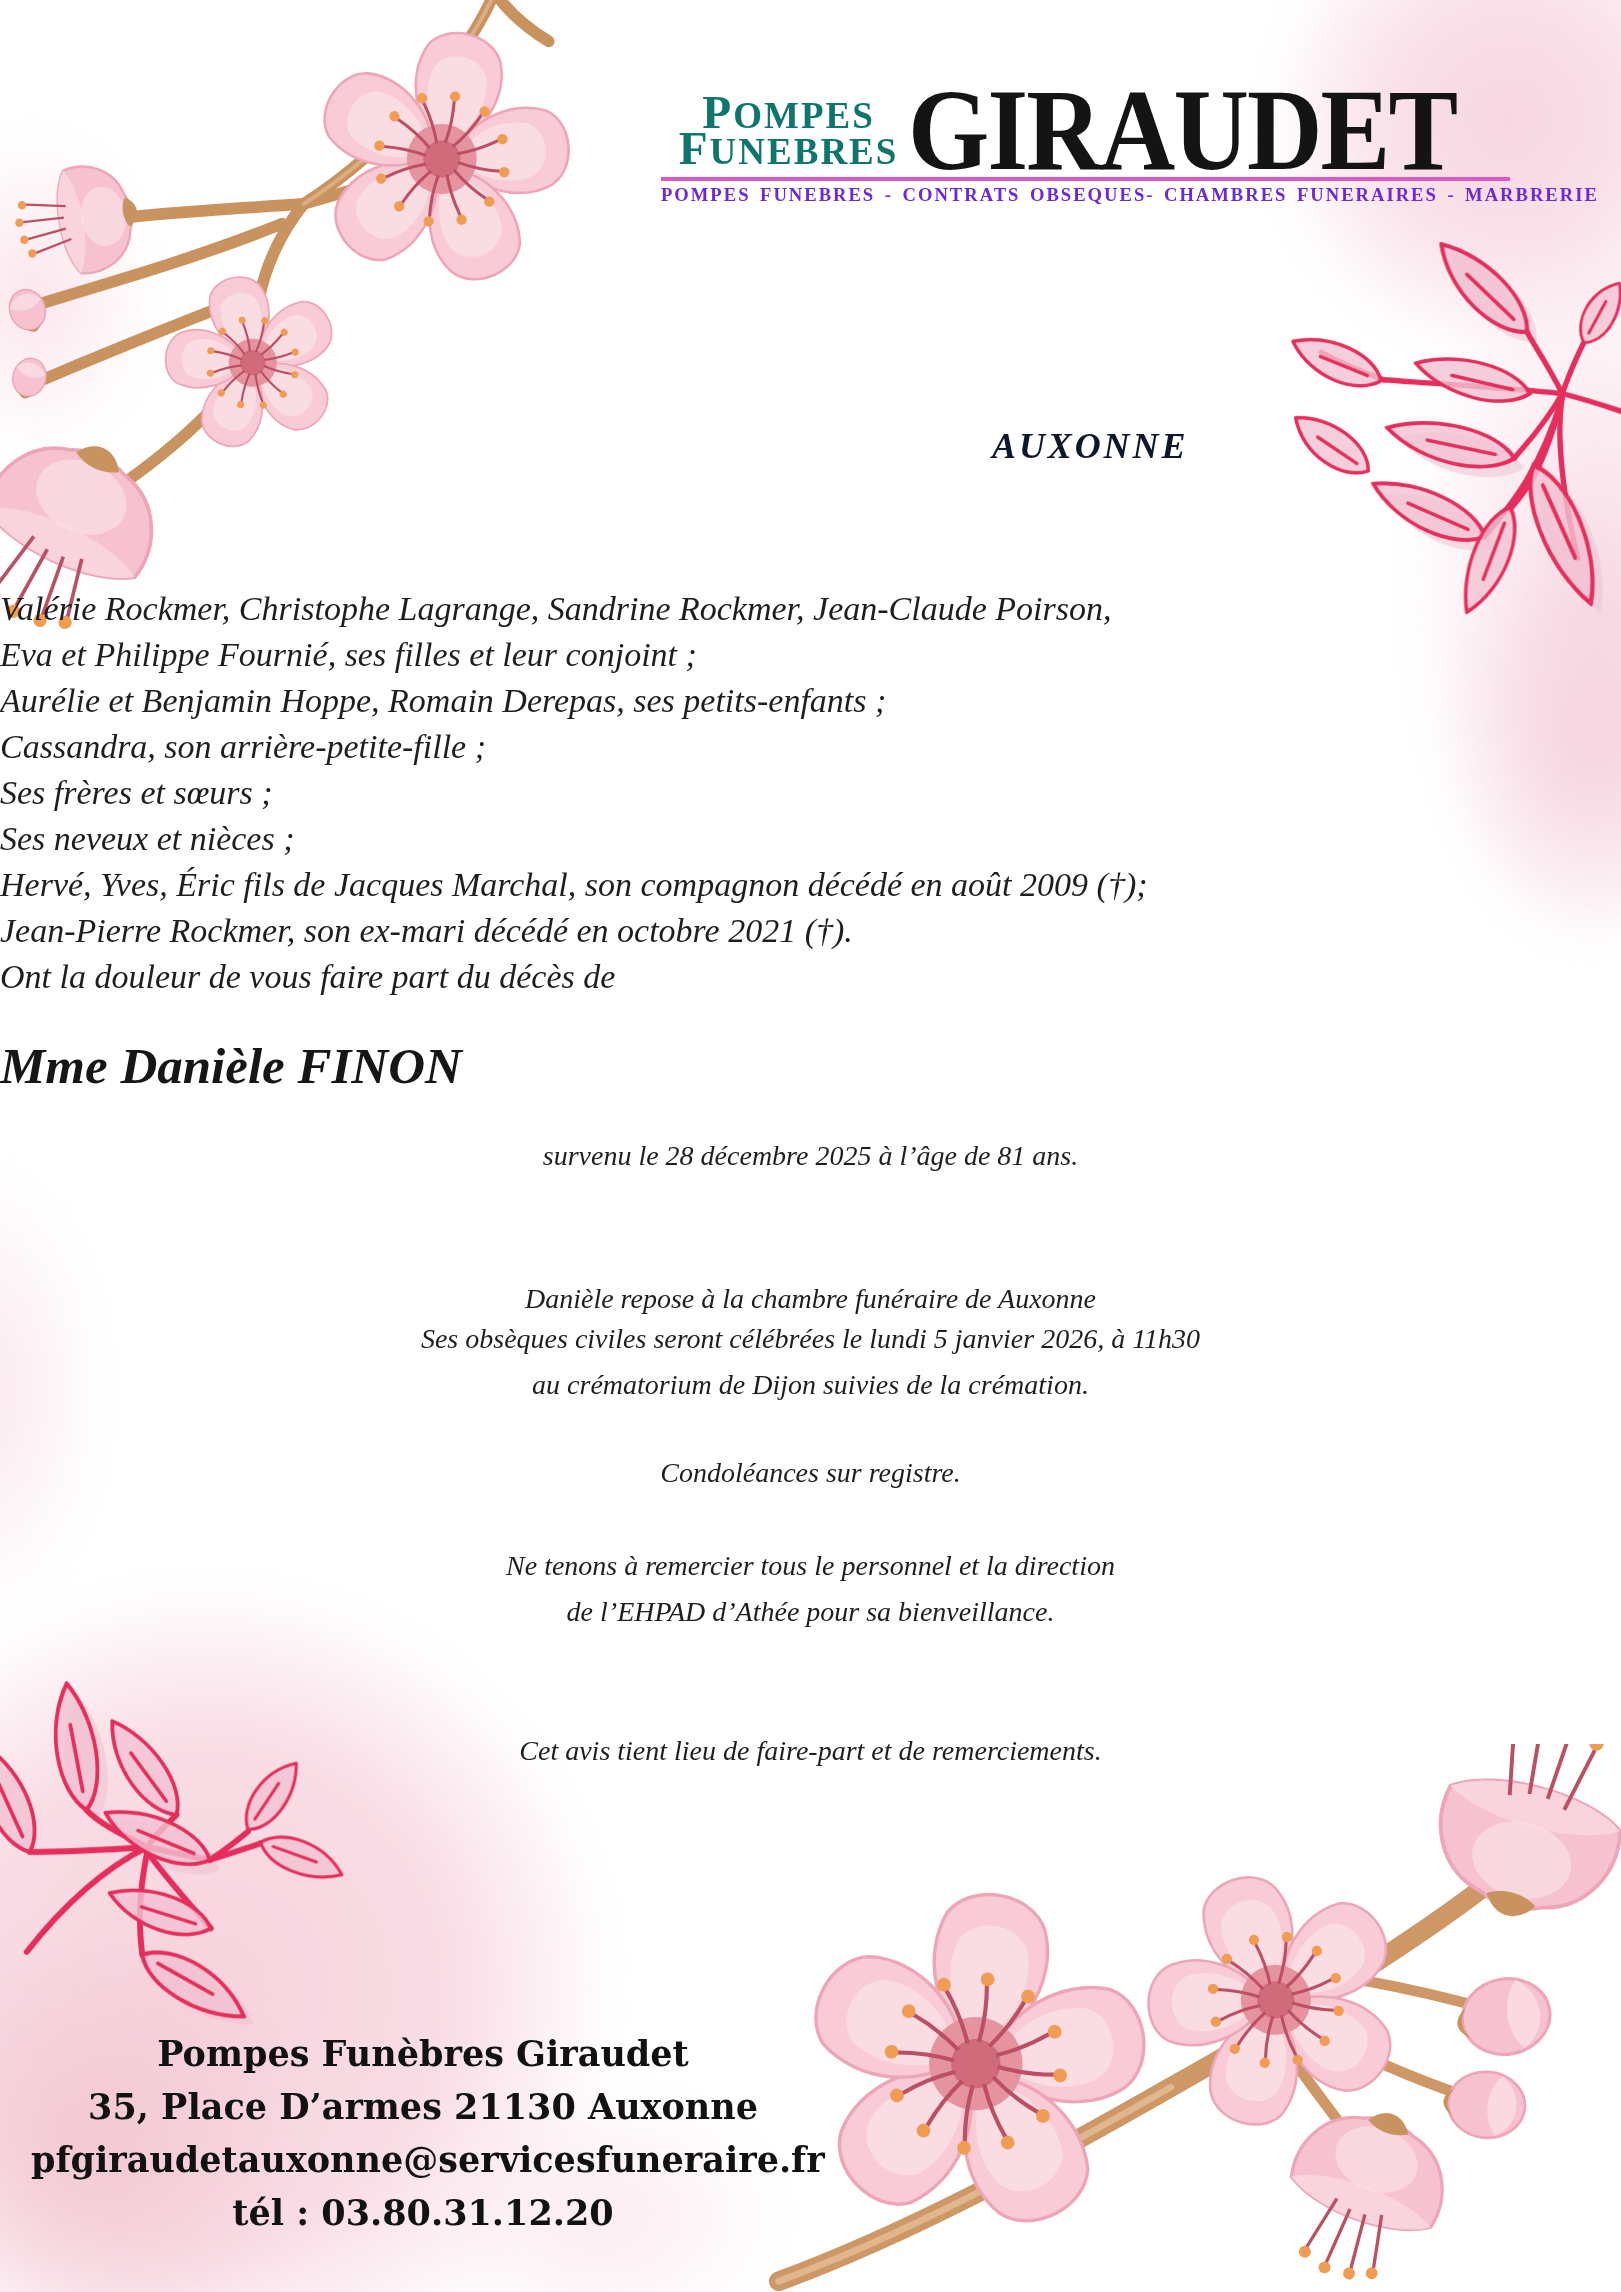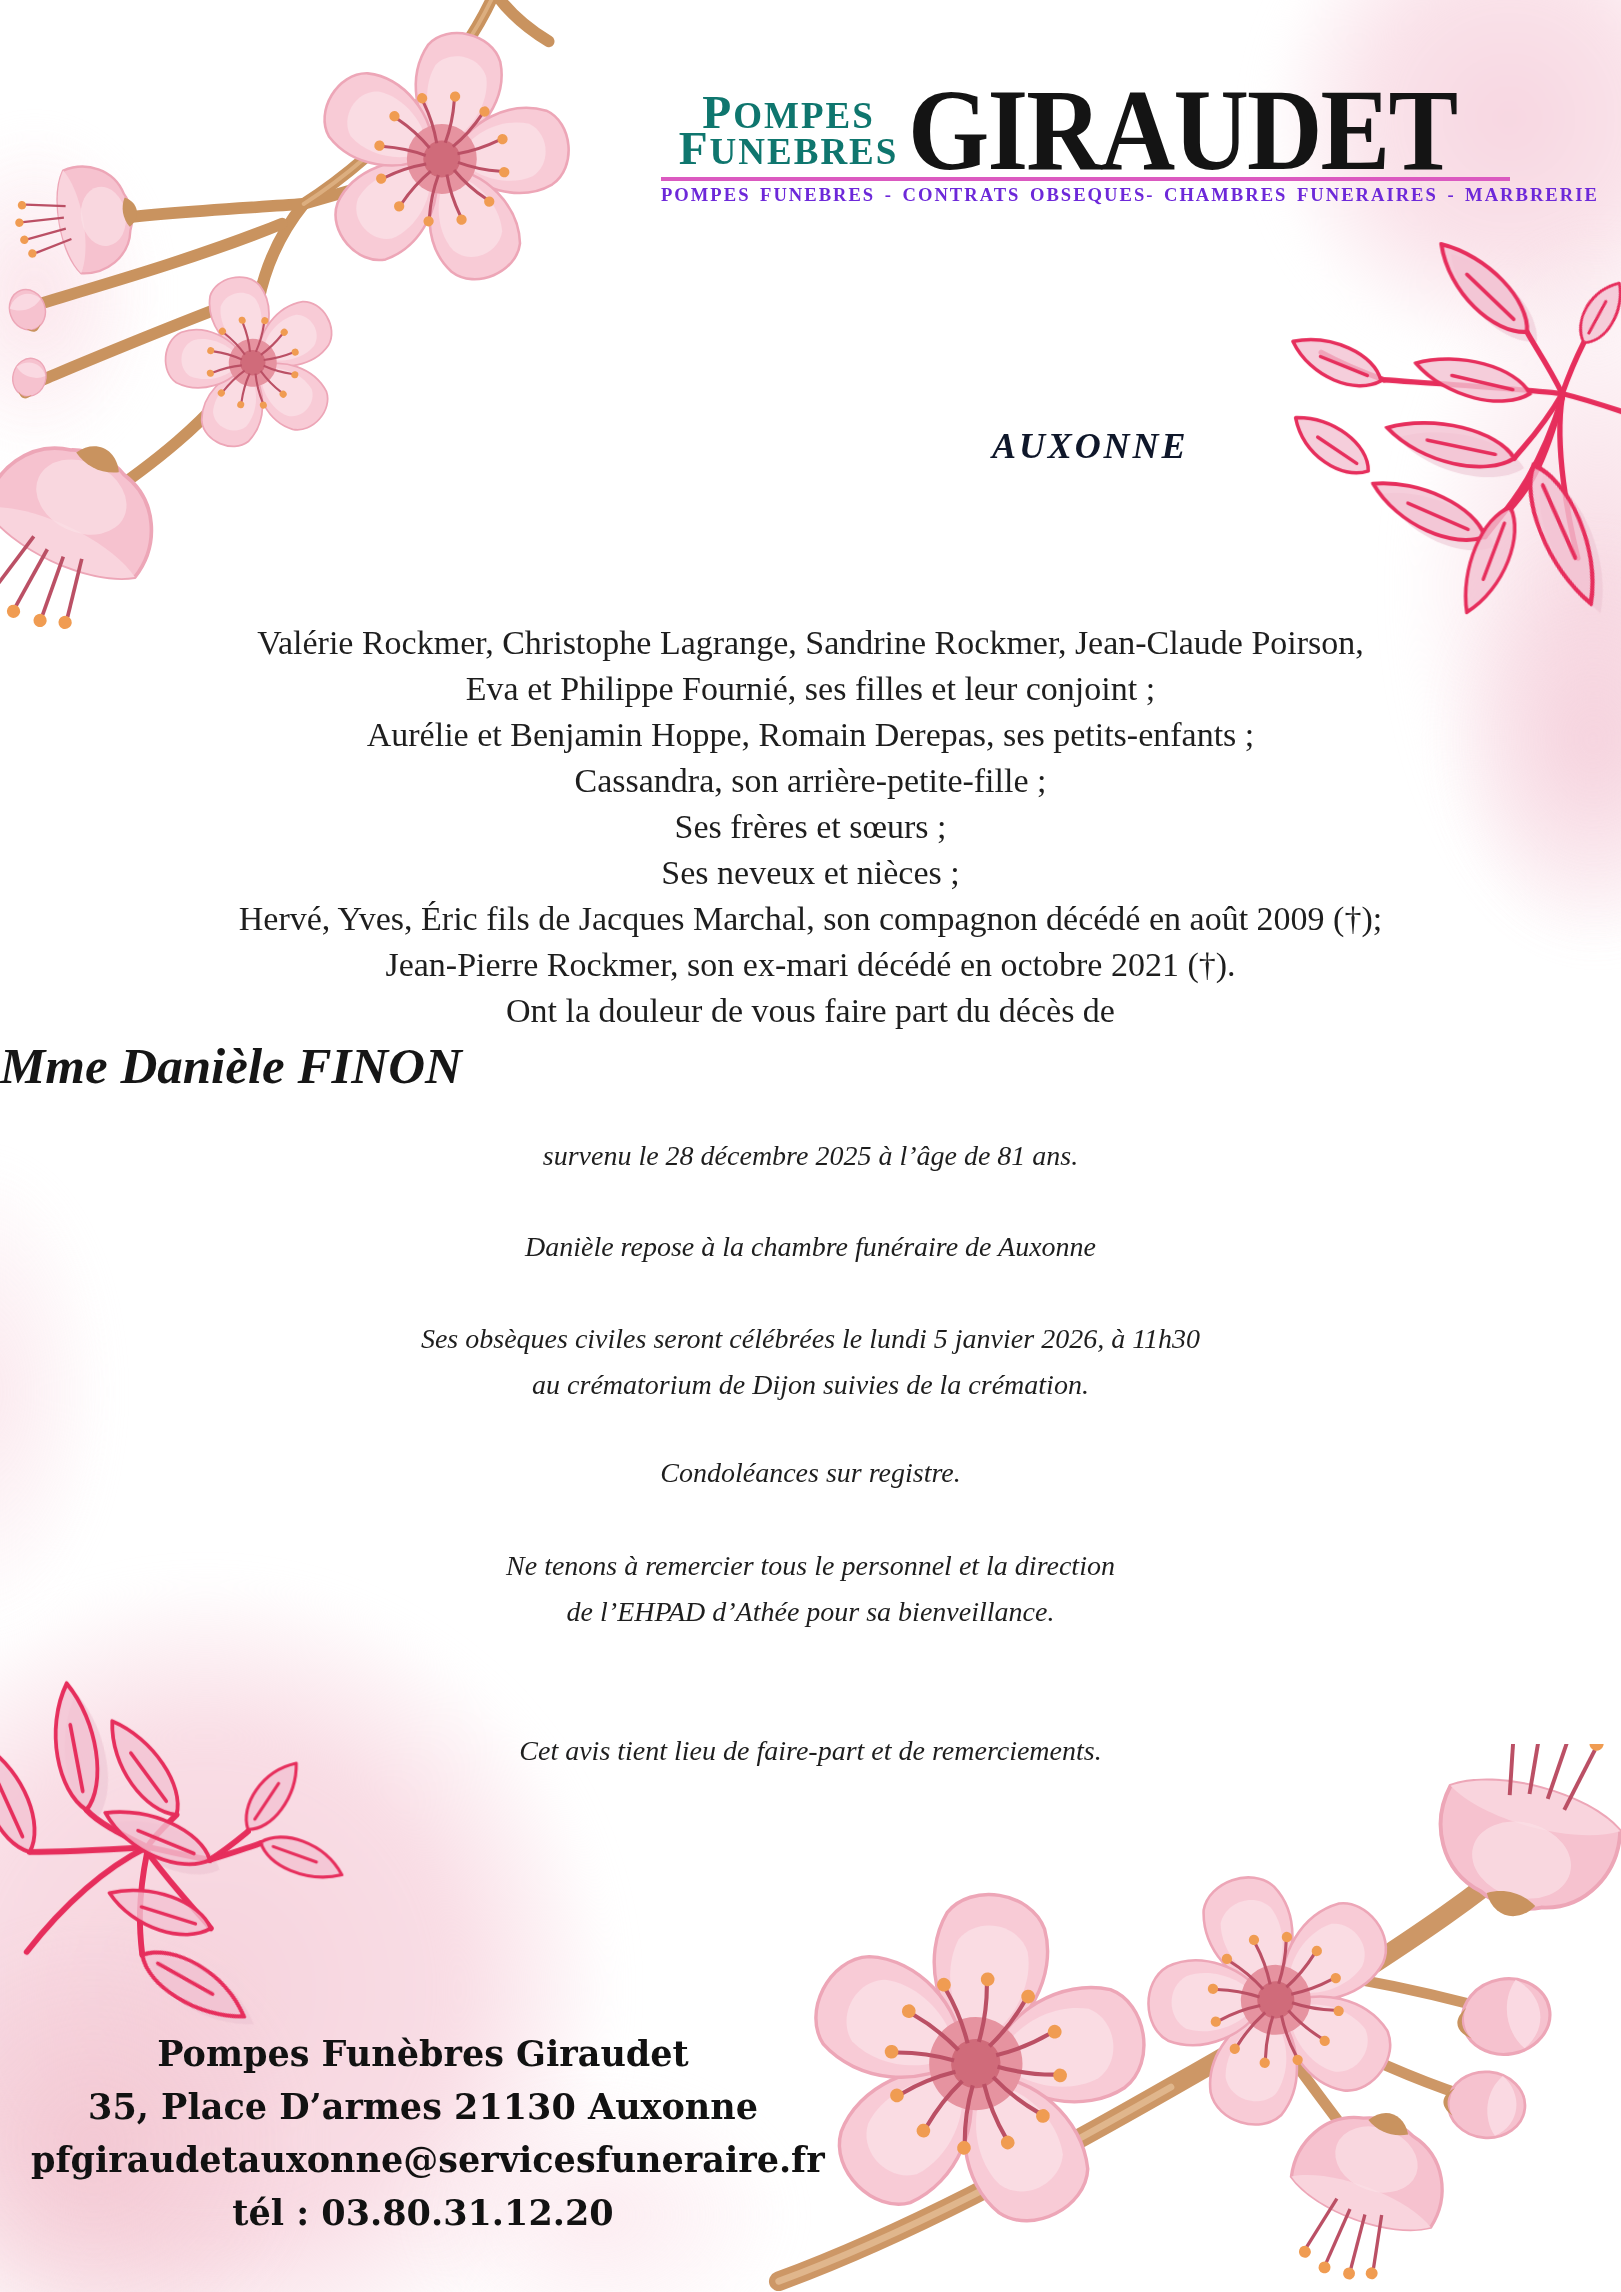--- a/index.html
+++ b/index.html
@@ -29,28 +29,28 @@
   .logo-pompes div::first-letter{font-size:1.28em;}
   .logo-giraudet{position:absolute;left:908px;top:72px;font-weight:bold;font-size:116px;
       line-height:1;letter-spacing:-2px;color:#141414;transform:scaleX(.9);transform-origin:left top;
       white-space:nowrap;}
   .logo-underline{position:absolute;left:661px;top:177px;width:849px;height:3.9px;}
   .logo-tagline{position:absolute;left:661px;top:184px;width:849px;text-align:center;
       font-weight:bold;font-size:18.6px;letter-spacing:2px;word-spacing:2.9px;color:#6d28d9;white-space:nowrap;}
   
   .city{position:absolute;left:992px;top:425px;font-weight:bold;font-style:italic;
       font-size:36px;letter-spacing:2.9px;color:#0f172a;}
-  .family{position:absolute;left:0;top:620px;width:100%;text-align:center;
-      font-size:34px;line-height:46px;color:#1e1e1e;}
+  .family{position:absolute;left:0;top:586px;width:100%;
+      font-style:italic;font-size:34px;line-height:46px;color:#1e1e1e;}
   .name{position:absolute;left:0;top:1041px;width:100%;text-align:left;
       font-weight:bold;font-style:italic;font-size:51px;line-height:1;color:#161616;}
   .ln{position:absolute;left:0;width:100%;text-align:center;font-style:italic;
       font-size:28px;line-height:46px;color:#1e1e1e;}
   .ln-death{top:1133px;}
-  .ln-repose{top:1224px;font-style:italic;}
+  .ln-repose{top:1276px;font-style:italic;}
   .ln-ceremony{top:1316px;}
   .ln-condol{top:1450px;}
   .ln-thanks{top:1543px;}
   .ln-notice{top:1728px;}
   
   .footer{position:absolute;left:31px;top:2027px;width:784px;text-align:center;
       font-family:"DejaVu Serif", serif;font-weight:bold;font-size:35px;line-height:53px;color:#121212;}
 </style>
 </head>
 <body>

